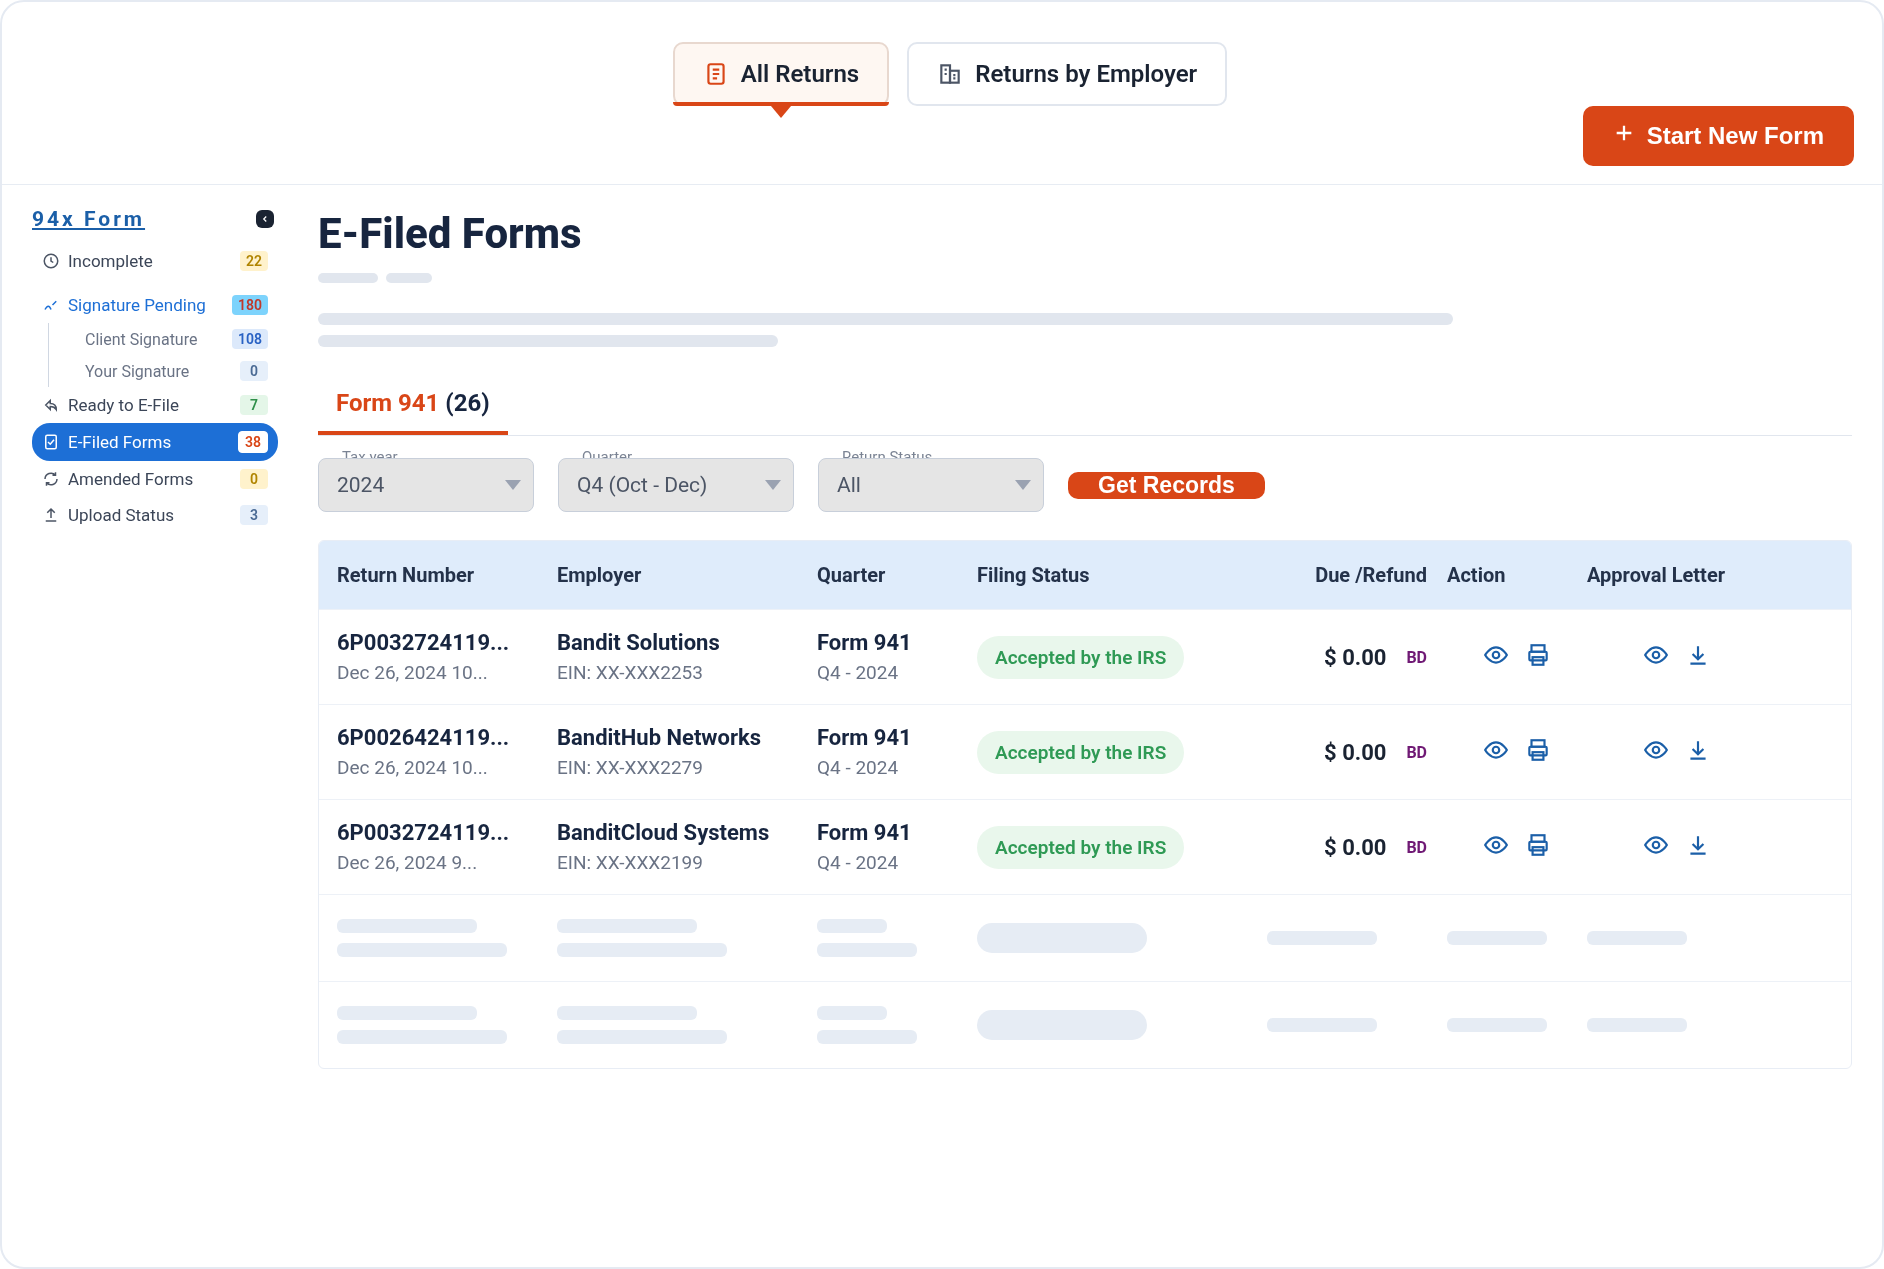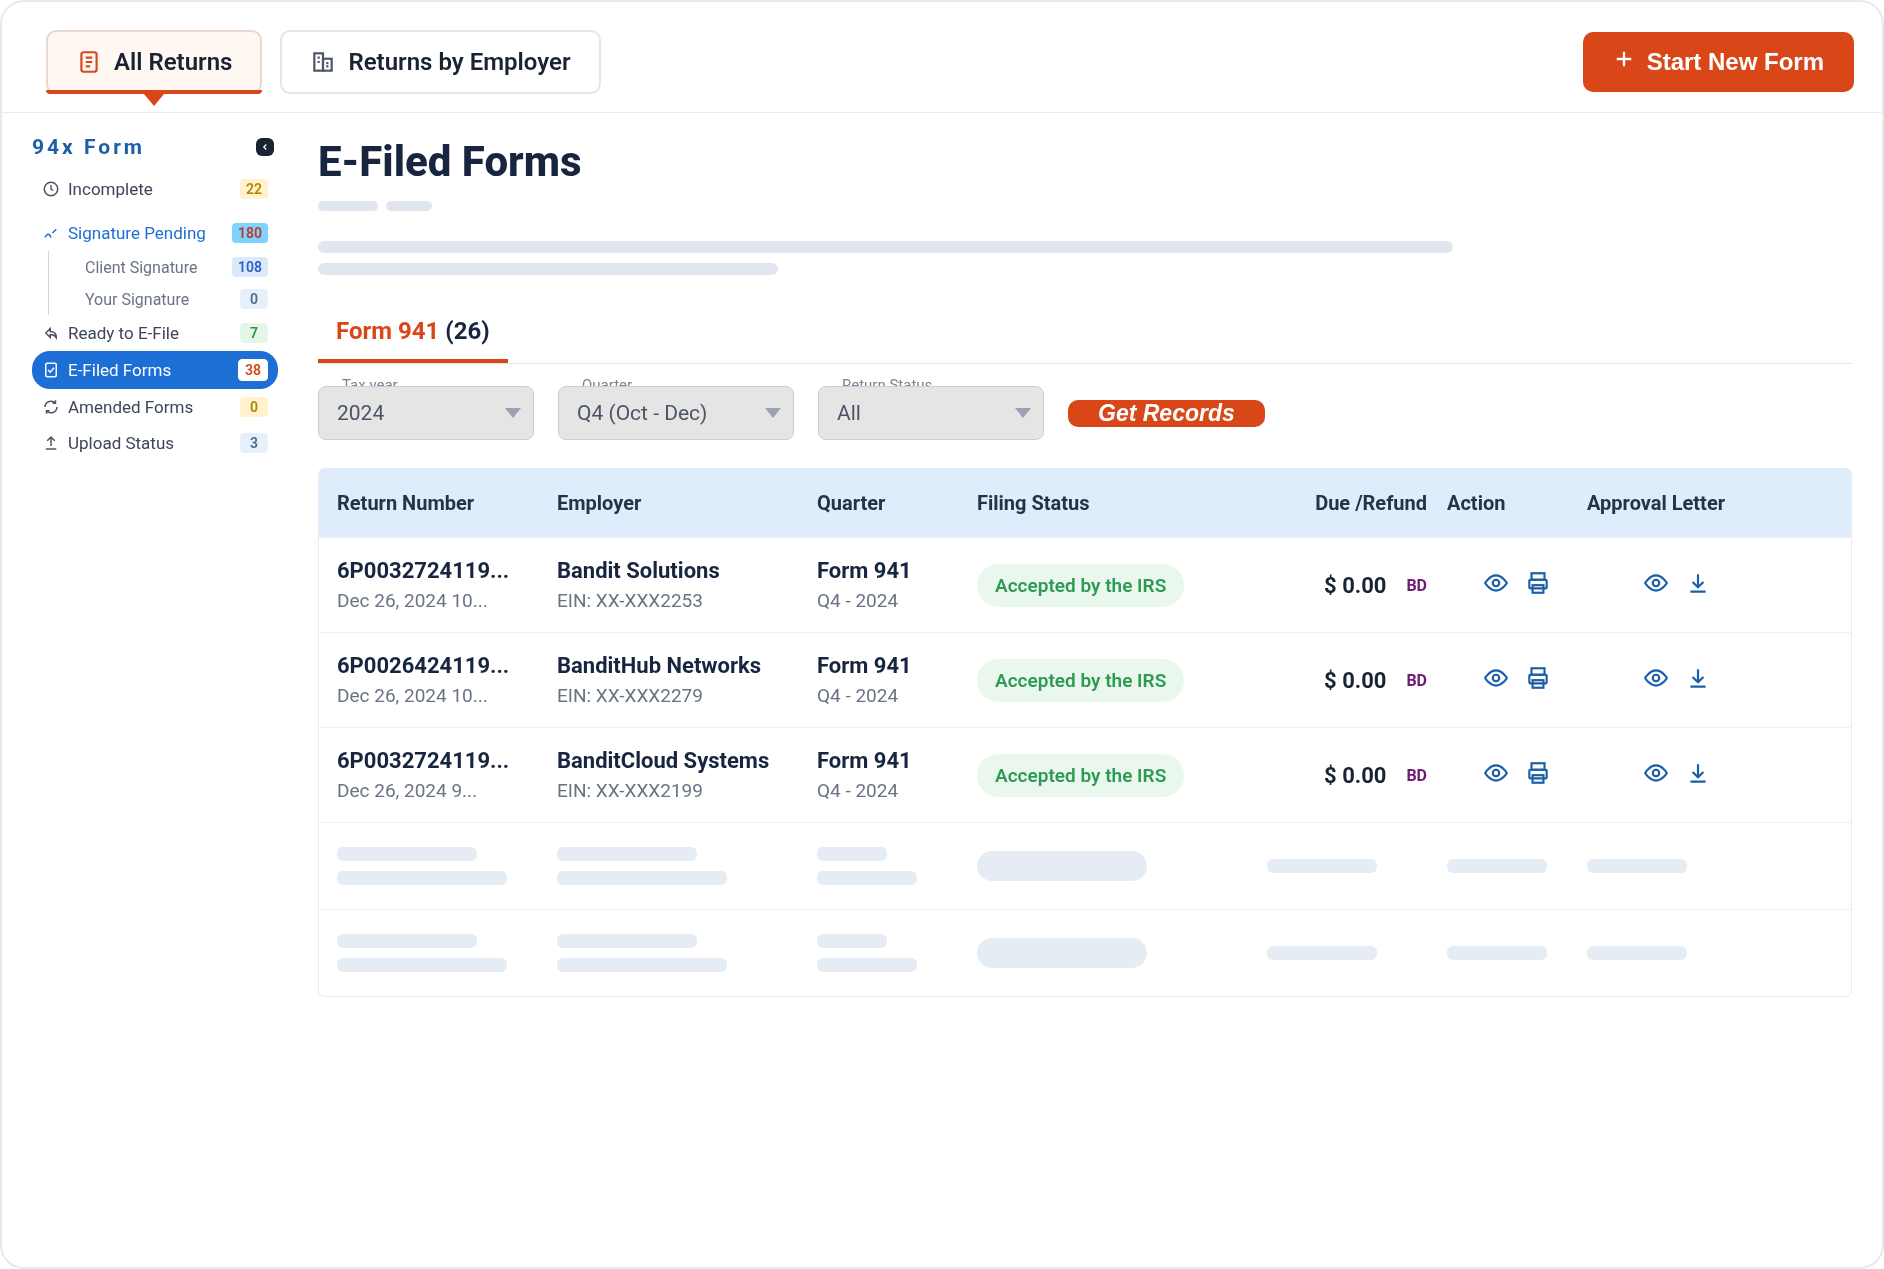--- a/index.html
+++ b/index.html
@@ -13,22 +13,23 @@
   min-height: 1269px;
   background: #fff;
   border-radius: 24px;
   border: 2px solid #e5eaf2;
   overflow: hidden;
   position: relative;
 }
 .topbar {
   display: flex;
   align-items: center;
-  padding: 28px 28px 18px 44px;
+  padding: 40px 28px 18px 44px;
   border-bottom: 1px solid #e7ecf3;
+  flex-direction: column;
 }
 .tabs-top { display: flex; gap: 18px; }
 .top-tab {
   display: flex;
   align-items: center;
   gap: 12px;
   padding: 16px 28px;
   border: 2px solid #e1e6ee;
   border-radius: 10px;
   font-size: 24px;
@@ -84,20 +85,21 @@
 }
 .sidebar-title {
   color: #1b5fa8;
   font-size: 21px;
   font-weight: 700;
   letter-spacing: 3px;
   display: flex;
   align-items: center;
   justify-content: space-between;
   padding-right: 4px;
+  text-decoration: underline;
 }
 .collapse-btn {
   background: #1a2332;
   border-radius: 6px;
   width: 18px;
   height: 18px;
   display: flex;
   align-items: center;
   justify-content: center;
   cursor: pointer;
@@ -211,21 +213,20 @@
 }
 .get-btn {
   background: #d94617;
   color: #fff;
   border: none;
   border-radius: 10px;
   padding: 0 30px;
   font-size: 23px;
   font-weight: 600;
   cursor: pointer;
-  font-style: italic;
 }
 .table {
   margin-top: 28px;
   width: 100%;
   border: 1px solid #e8edf5;
   border-radius: 6px;
   overflow: hidden;
 }
 .thead {
   display: grid;

